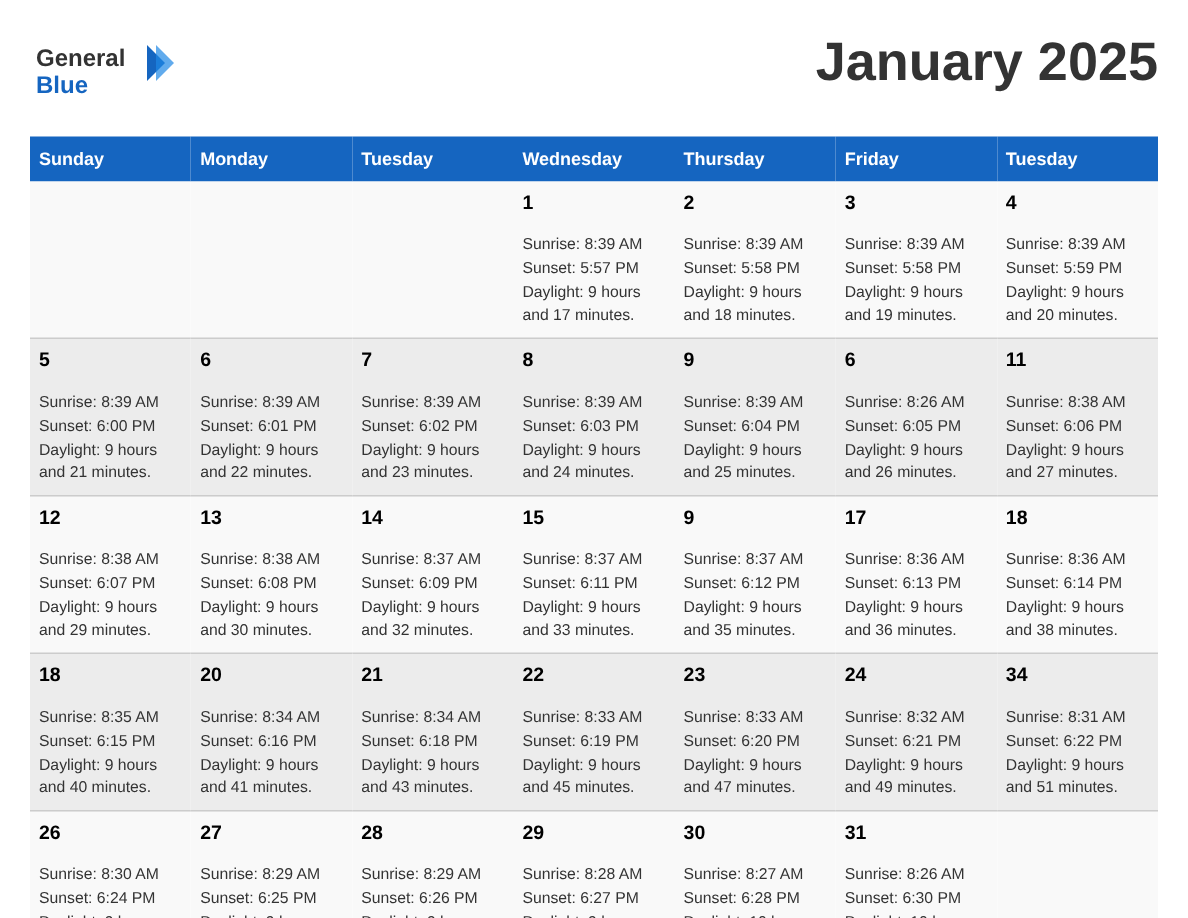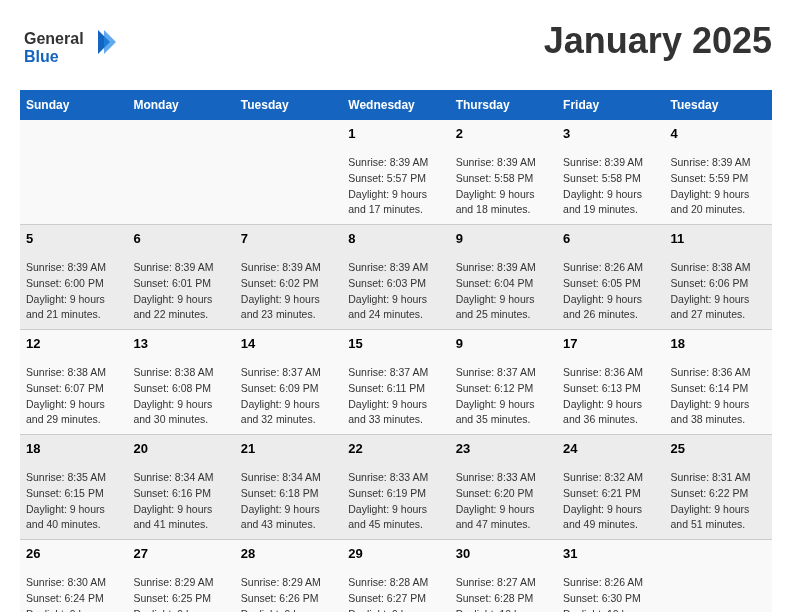--- a/index.html
+++ b/index.html
@@ -278,21 +278,21 @@
 and 47 minutes.</div>
         </td>
         <td>
           <span class="day-num">24</span>
           <div class="day-detail">Sunrise: 8:32 AM
 Sunset: 6:21 PM
 Daylight: 9 hours
 and 49 minutes.</div>
         </td>
         <td>
-          <span class="day-num">25</span>
+          <span class="day-num">34</span>
           <div class="day-detail">Sunrise: 8:31 AM
 Sunset: 6:22 PM
 Daylight: 9 hours
 and 51 minutes.</div>
         </td>
       </tr>
       <tr>
         <td>
           <span class="day-num">26</span>
           <div class="day-detail">Sunrise: 8:30 AM

